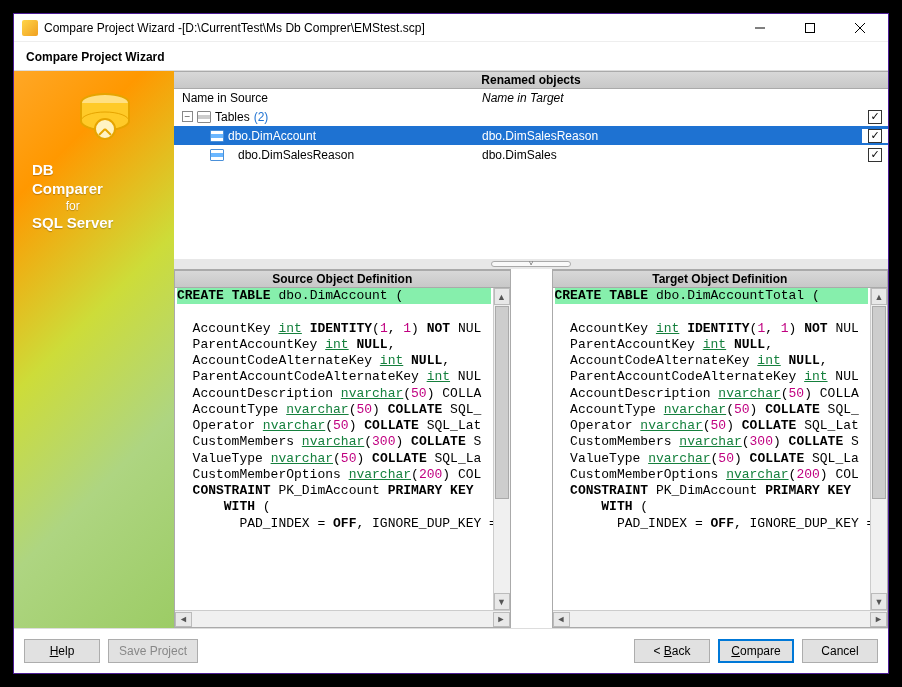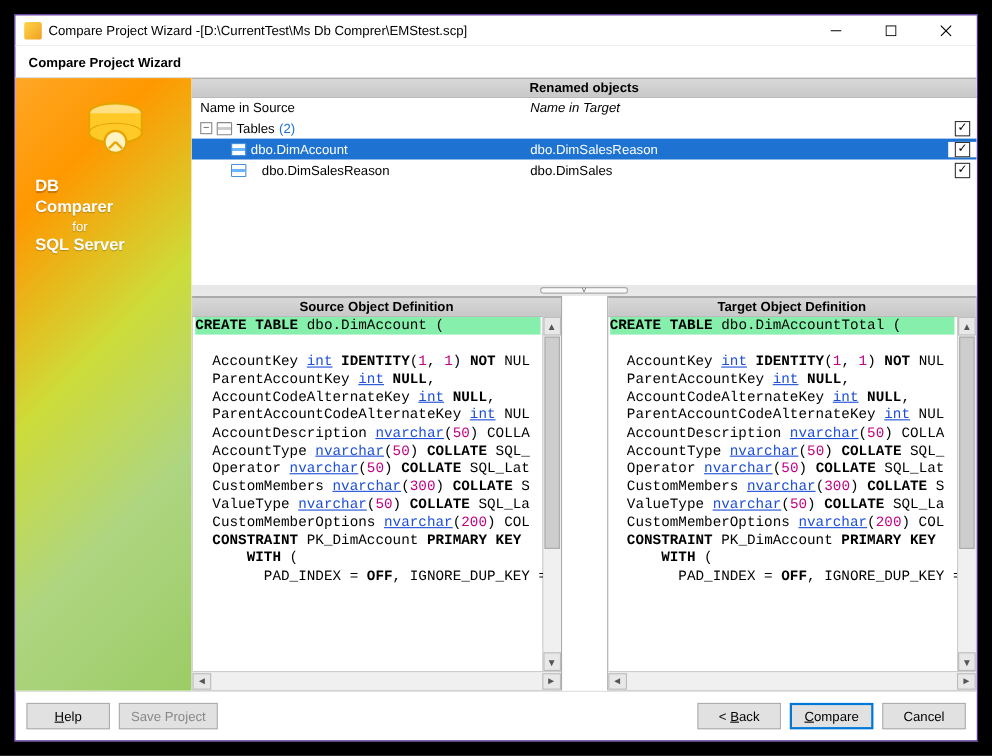--- a/index.html
+++ b/index.html
@@ -151,21 +151,21 @@
   pre.code {
     margin:0;
     font-family: "Courier New", monospace;
     font-size: 13px;
     line-height: 1.25;
     padding: 0 2px;
     white-space: pre;
   }
   .hl-first { background:#86efac; display:block;font-family:Liberation Mono, monospace; }
   .kw { color:#000; font-weight:bold; }
-  .tp { color:#1d4ed8; text-decoration: underline; }
+  .tp { color:#15803d; text-decoration: underline; }
   .num { color:#c00080; }
   .scroll-h {
     height:17px; background:#f0f0f0; border-top:1px solid #ccc;
     display:flex; align-items:center;
   }
   .scroll-h .arrow{ width:17px; height:15px; border:1px solid #bbb; background:#e8e8e8; display:flex; align-items:center; justify-content:center; font-size:9px; color:#555;}
   .scroll-h .track{ flex:1; }
   .scroll-v {
     width:17px; background:#f0f0f0; border-left:1px solid #ccc;
     display:flex; flex-direction:column;

